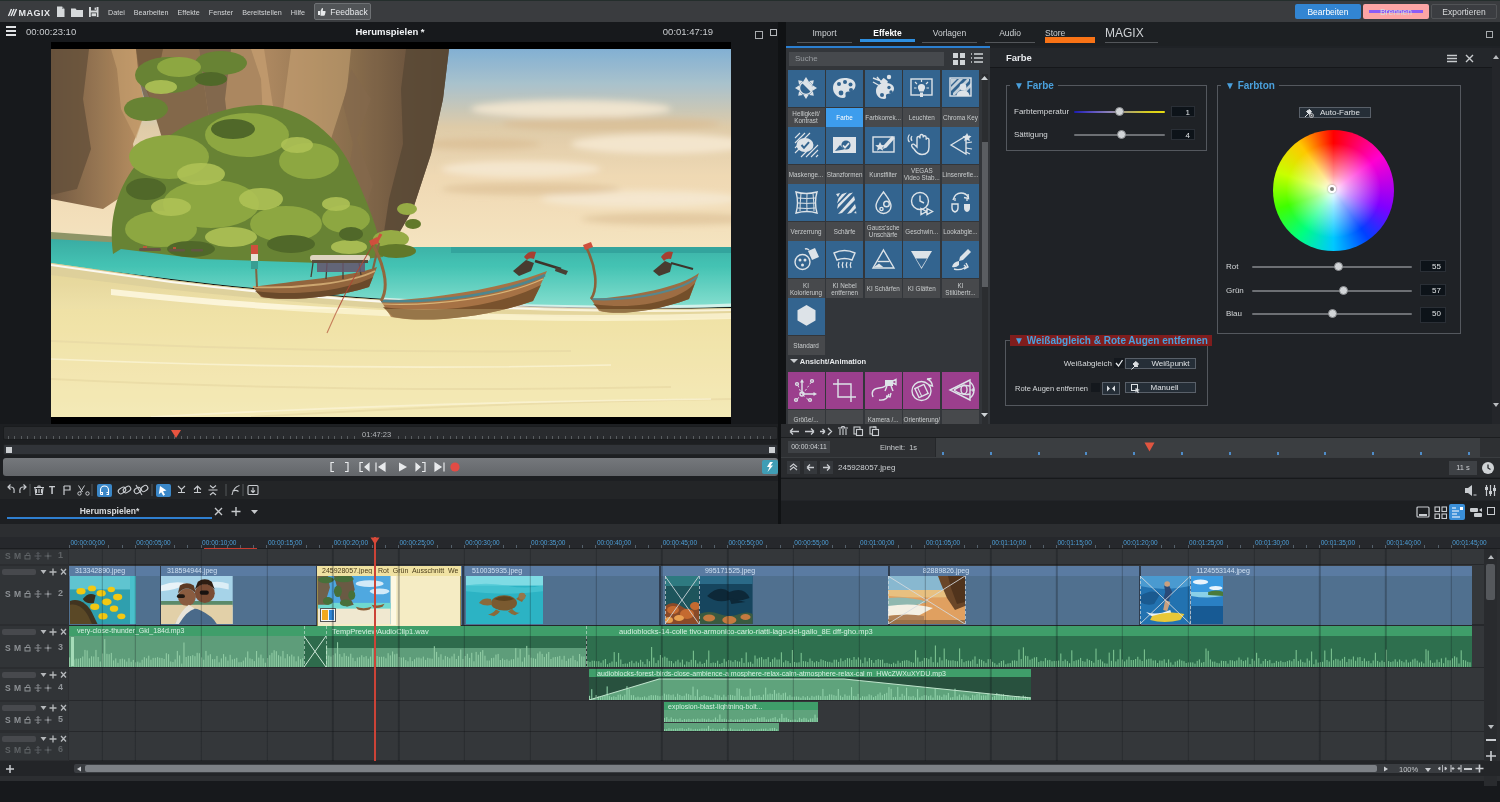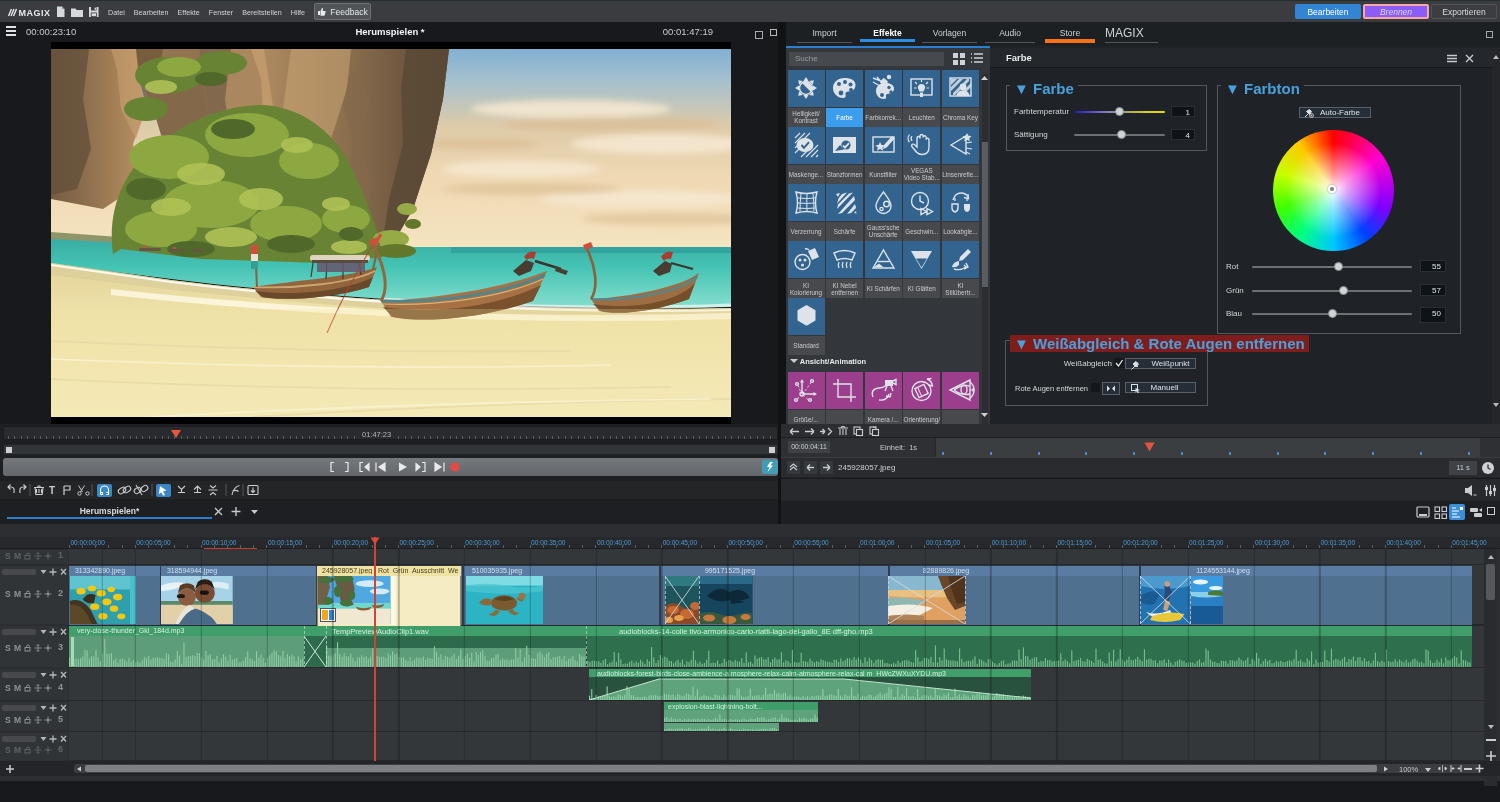--- a/index.html
+++ b/index.html
@@ -4,21 +4,21 @@
 *{margin:0;padding:0;box-sizing:border-box;font-family:"Liberation Sans",sans-serif;}
 html,body{width:1500px;height:802px;background:#0e1012;overflow:hidden;}
 .abs{position:absolute;}
 #app{position:absolute;left:0;top:0;width:1500px;height:802px;background:#17191c;}
 .tile{position:absolute;width:37px;}
 .tile .ti{width:37px;height:37px;background:#33648f;position:relative;}
 .tile .tl{width:37px;height:19px;background:#47494c;color:#c9cccd;font-size:6.3px;text-align:center;display:flex;align-items:center;justify-content:center;line-height:7px;margin-top:1px;}
 .mag .ti{background:#9b3f8d;}
 svg{display:block;}
 .gb{position:absolute;border:1px solid #54585e;}
-.gt{position:absolute;color:#4aa0dc;font-size:15px;font-weight:bold;white-space:nowrap;}
+.gt{position:absolute;color:#4aa0dc;font-size:10px;font-weight:bold;white-space:nowrap;}
 .lbl{position:absolute;color:#d5d8da;font-size:8px;white-space:nowrap;}
 .vbox{position:absolute;background:#0d1319;color:#dfe2e4;font-size:8px;text-align:right;padding-right:4px;border:1px solid #2a2f36;}
 .knob{position:absolute;width:9px;height:9px;border-radius:50%;background:#d2d5d8;border:1px solid #8a8d90;}
 .track{position:absolute;height:2px;background:#6d7074;border-radius:1px;}
 .btn{position:absolute;background:#252e37;border:1px solid #596069;color:#dde0e3;font-size:8px;display:flex;align-items:center;justify-content:center;}
 .aclh{position:absolute;height:10px;background:#3f9e6a;color:#d8f0e2;font-size:7px;line-height:10px;overflow:hidden;white-space:nowrap;padding-left:8px;}
 .sm{position:absolute;color:#a3a6a9;font-size:8.5px;font-weight:bold;letter-spacing:0;}
 .trknum{position:absolute;color:#b5b8ba;font-size:9px;font-weight:bold;}
 .thdr{position:absolute;left:0;width:68px;background:#313437;}
 </style></head><body>
@@ -51,21 +51,21 @@
         <span>Bereitstellen</span>
         <span>Hilfe</span>
   </div>
   <div class="abs" style="left:314px;top:2px;width:57px;height:17px;background:#515457;border:1px solid #6e7174;border-radius:2px;color:#e8eaec;font-size:8.5px;display:flex;align-items:center;justify-content:center;gap:4px;">
     <svg width="9" height="9" viewBox="0 0 9 9">
           <path d="M1 4 h2 v4 h-2 z M3.5 4 L5 1 q1 -0.5 1 1 l-0.3 2 H8 q0.8 0 0.6 1 l-0.8 3 q-0.2 .8 -1 .8 H3.5 z" fill="#e8eaec"></path>
         </svg>
     <span>Feedback</span>
   </div>
   <div class="abs" style="left:1295px;top:3px;width:66px;height:15px;background:#3285d2;border-radius:2px;color:#fff;font-size:8.5px;display:flex;align-items:center;justify-content:center;">Bearbeiten</div>
-  <div class="abs" style="left:1363px;top:3px;width:66px;height:15px;background:#8b5cf6;border:2px solid #fca5a5;border-radius:2px;color:#d8dadc;font-size:8.5px;display:flex;align-items:center;justify-content:center;font-style:italic;">Brennen</div>
+  <div class="abs" style="left:1363px;top:3px;width:66px;height:15px;background:#8b5cf6;border:6px solid #fca5a5;border-radius:2px;color:#d8dadc;font-size:8.5px;display:flex;align-items:center;justify-content:center;">Brennen</div>
   <div class="abs" style="left:1431px;top:3px;width:66px;height:15px;background:#3b3d41;border:1px solid #515356;border-radius:2px;color:#d8dadc;font-size:8.5px;display:flex;align-items:center;justify-content:center;">Exportieren</div>
 </div>
 
 <div class="abs" style="left:0;top:22px;width:781px;height:20px;background:#17191c;">
   <svg class="abs" style="left:5px;top:3px;" width="12" height="12" viewBox="0 0 12 12">
         <g stroke="#e0e2e4" stroke-width="1.8">
           <path d="M1 2 h10 M1 6 h10 M1 10 h10"></path>
         </g>
       </svg>
   <div class="abs" style="left:26px;top:4px;color:#c9cccf;font-size:9.5px;">00:00:23:10</div>
@@ -360,21 +360,21 @@
     </svg>
   </div>
 </div>
 
 <div class="abs" style="left:781px;top:22px;width:719px;height:26px;background:#1d2023;">
   <div class="abs" style="left:-26px;top:9px;width:8px;height:8px;border:1px solid #a8abae;background:#17191c;"></div>
   <div class="abs" style="left:16px;top:0px;width:55px;height:21px;color:#cfd2d5;font-size:8.5px;text-align:center;line-height:22px;border-bottom:1px solid #53565a;">Import</div>
   <div class="abs" style="left:79px;top:0px;width:55px;height:20px;color:#ffffff;font-size:8.5px;font-weight:bold;text-align:center;line-height:22px;border-bottom:3px solid #2e8fe0;">Effekte</div>
   <div class="abs" style="left:141px;top:0px;width:55px;height:21px;color:#cfd2d5;font-size:8.5px;text-align:center;line-height:22px;border-bottom:1px solid #53565a;">Vorlagen</div>
   <div class="abs" style="left:204px;top:0px;width:50px;height:21px;color:#cfd2d5;font-size:8.5px;text-align:center;line-height:22px;border-bottom:1px solid #53565a;">Audio</div>
-  <div class="abs" style="left:264px;top:0px;width:50px;height:21px;color:#cfd2d5;font-size:8.5px;text-align:center;line-height:22px;border-bottom:4px solid #f97316;">Store</div>
+  <div class="abs" style="left:264px;top:0px;width:50px;height:21px;color:#cfd2d5;font-size:8.5px;line-height:22px;border-bottom:6px solid #f97316;">Store</div>
   <div class="abs" style="left:324px;top:0px;width:53px;height:21px;color:#cfd2d5;font-size:12px;line-height:22px;border-bottom:1px solid #53565a;">MAGIX Hub</div>
   <div class="abs" style="left:705px;top:9px;width:7px;height:7px;border:1px solid #a8abae;"></div>
 </div>
 
 <div class="abs" style="left:786px;top:46px;width:204px;height:378px;background:#33363a;border-top:2px solid #2b7fd0;">
 
   <div class="abs" style="left:3px;top:4px;width:155px;height:14px;background:#46494d;color:#989ca0;font-size:8px;line-height:14px;padding-left:6px;">Suche</div>
   <svg class="abs" style="left:166px;top:4px;" width="32" height="14" viewBox="0 0 32 14">
     <g fill="#cfd3d6">
       <rect x="1" y="1" width="5" height="5"></rect>

